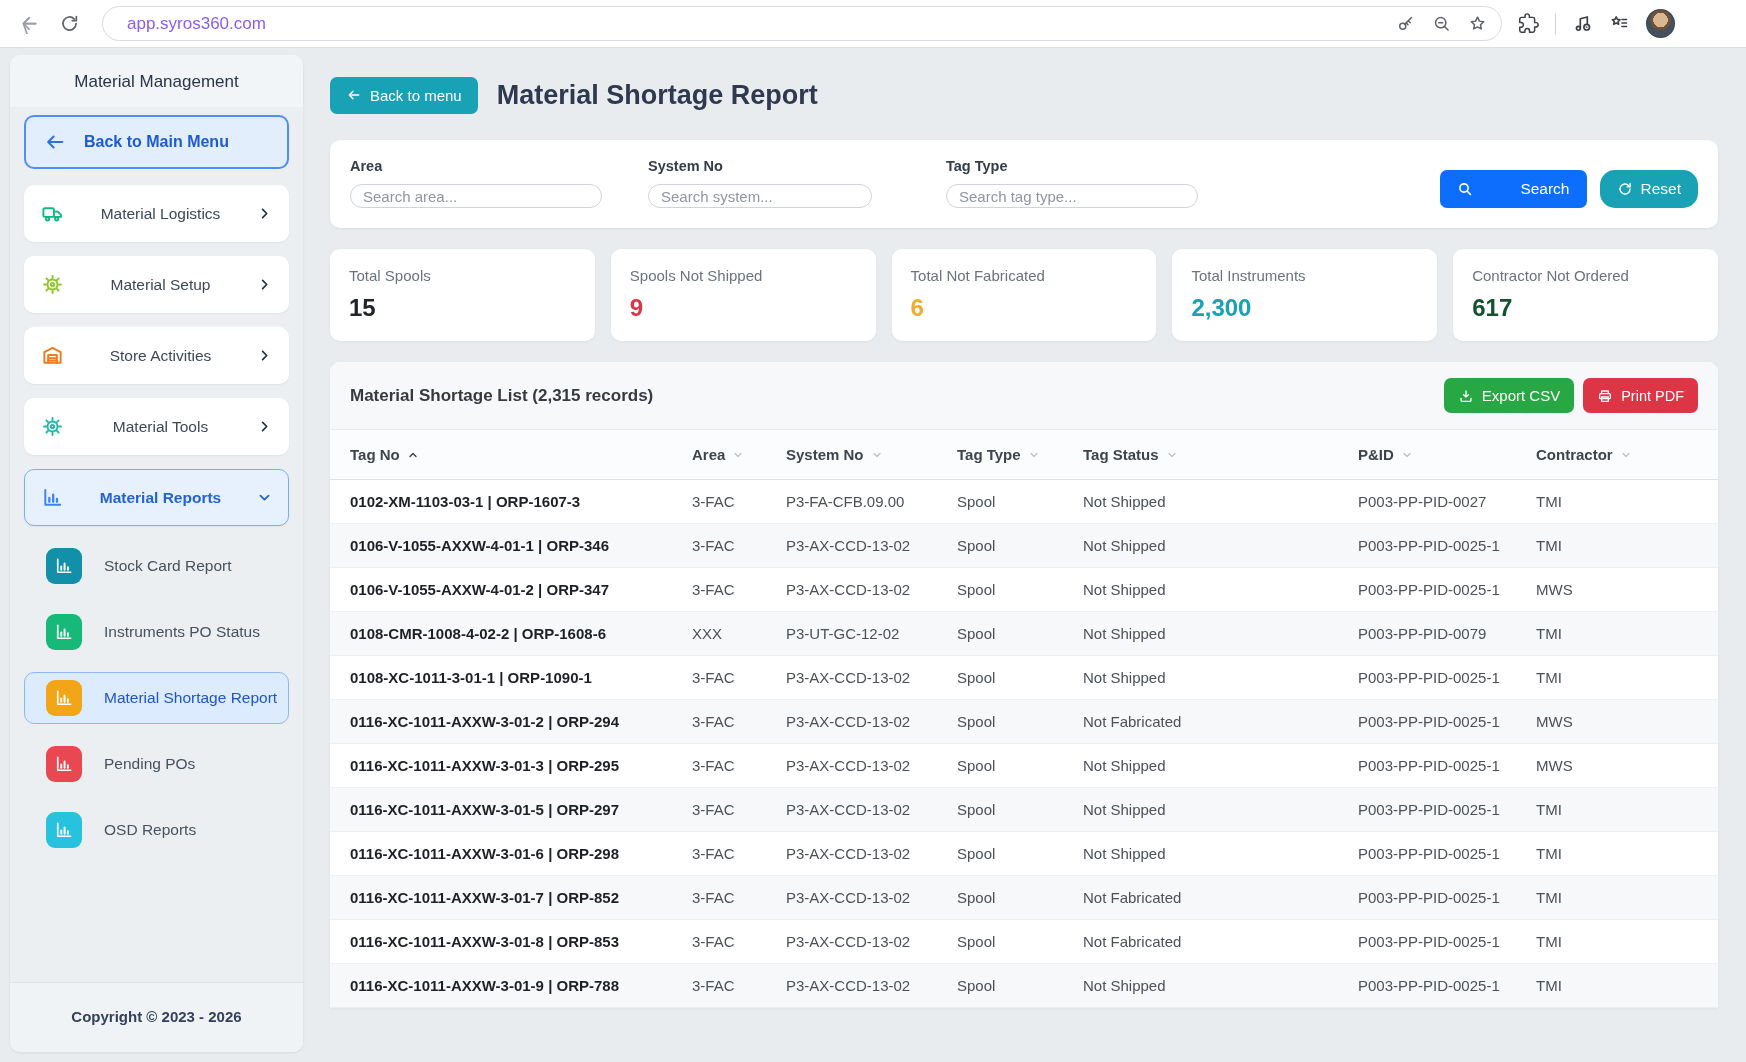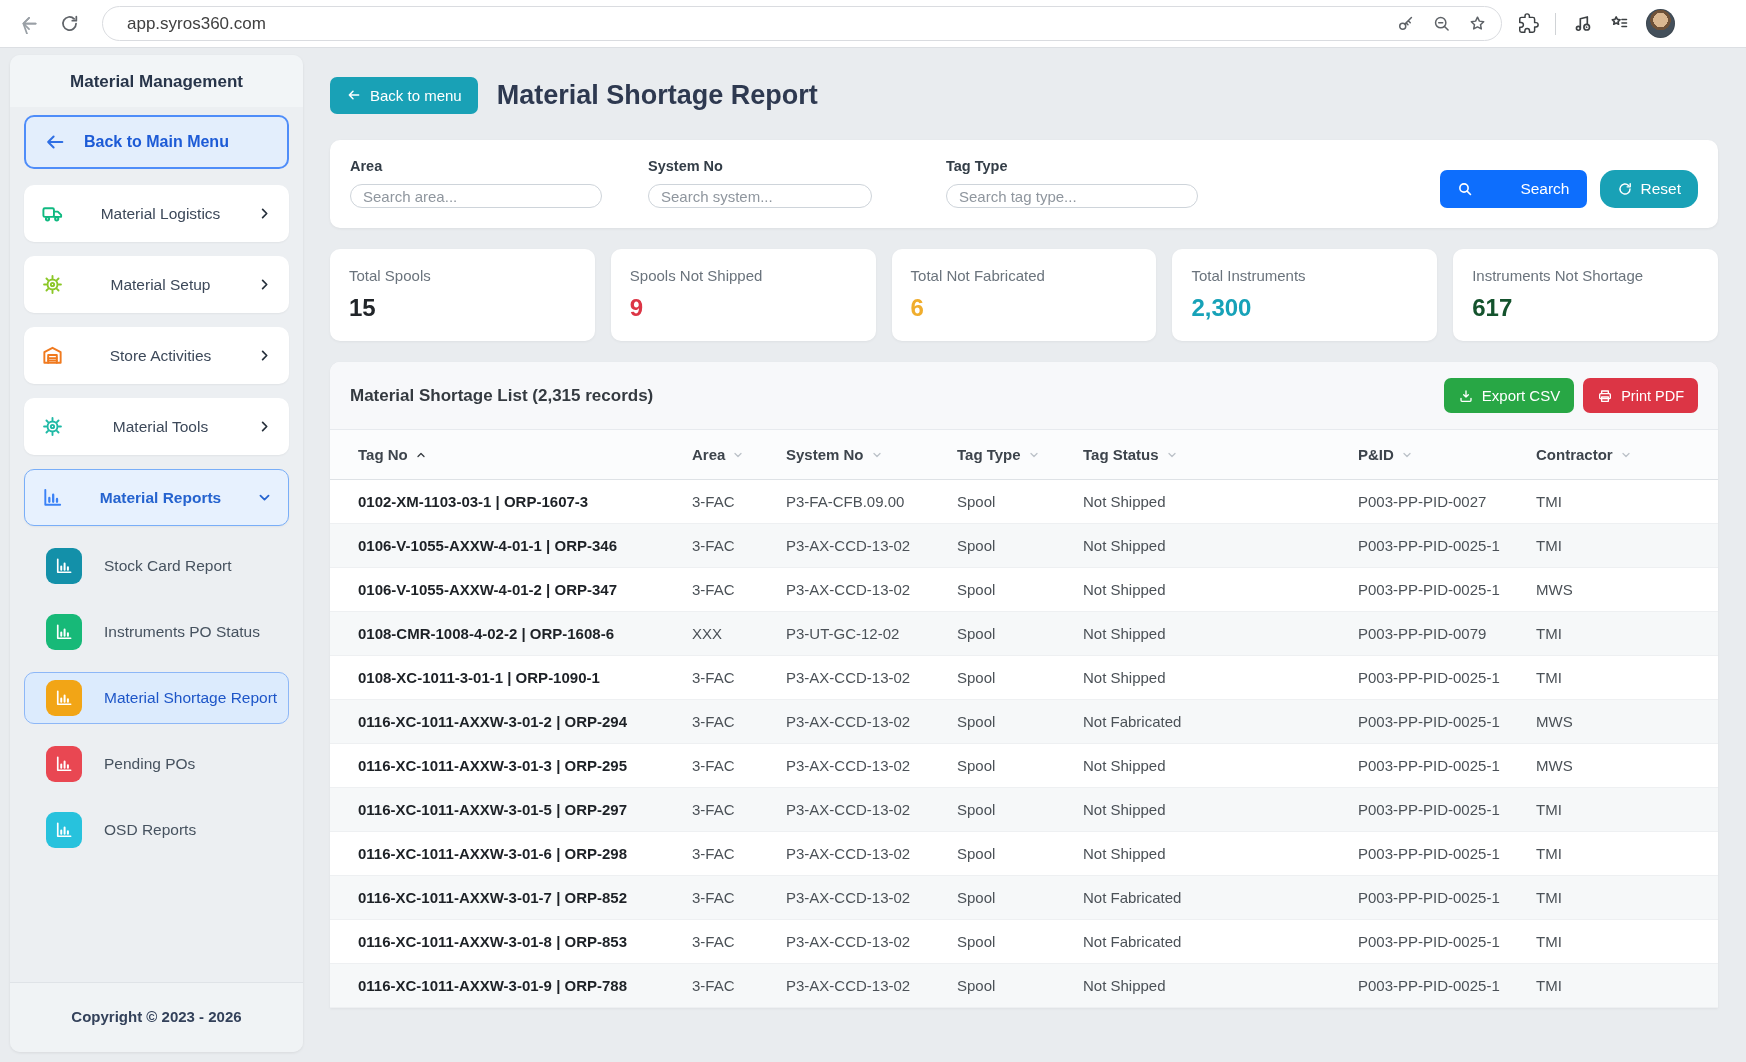--- a/index.html
+++ b/index.html
@@ -7,36 +7,36 @@
   body { font-family:"Liberation Sans", sans-serif; background:#e9ecef; color:#212529; }
   svg { display:block; }
 
   
   .chrome { height:48px; background:#fff; border-bottom:1px solid #dcdfe3; display:flex; align-items:center; padding:0 12px; }
   .nav-btn { width:34px; height:34px; display:flex; align-items:center; justify-content:center; border-radius:50%; cursor:pointer; }
   .nav-btn svg { width:21px; height:21px; }
   .back-btn { color:#9aa0a6; }
   .reload-btn { color:#5f6368; margin-left:6px; }
   .url-bar { width:1400px; height:35px; margin-left:16px; border:1px solid #dadce0; border-radius:20px; display:flex; align-items:center; padding:0 14px 0 24px; background:#fff; }
-  .url-text { font-size:17px; color:#404040; flex:1; }
+  .url-text { font-size:17px; color:#8b5cf6; flex:1; }
   .url-icons { display:flex; align-items:center; gap:17px; color:#5f6368; }
   .url-icons svg { width:19px; height:19px; cursor:pointer; }
   .chrome-right { display:flex; align-items:center; gap:16px; margin-left:16px; color:#3c4043; }
   .chrome-right svg { width:21px; height:21px; cursor:pointer; }
   .chrome-sep { width:1px; height:22px; background:#d0d3d6; }
   .avatar { width:29px; height:29px; border-radius:50%; cursor:pointer;
             background: radial-gradient(circle at 50% 38%, #d9b791 0 31%, #6e5138 32% 44%, #44505b 45% 100%);
             box-shadow: inset 0 0 0 1px rgba(0,0,0,.12); }
 
   
   .app { display:flex; height:1014px; }
 
   
   .sidebar { width:293px; margin:7px 0 10px 10px; background:#eceff2; border-radius:10px; display:flex; flex-direction:column; overflow:hidden; box-shadow:0 1px 3px rgba(0,0,0,.08); }
-  .sidebar-title { text-align:center; font-weight:bold; font-size:17px; color:#28354a; padding:17px 0 15px; background:#f2f5f7; }
+  .sidebar-title { text-align:center; font-weight:normal; font-size:17px; color:#28354a; padding:17px 0 15px; background:#f2f5f7; }
   .back-main { margin:8px 14px 16px; background:#e3eefc; border:2px solid #4f8df9; border-radius:10px; padding:14px 18px; display:flex; align-items:center; gap:18px; color:#1d5bd6; font-weight:bold; font-size:16px; cursor:pointer; }
   .back-main svg { width:22px; height:22px; color:#2f6fe4; }
   .menu { flex:1; padding:0 14px; display:flex; flex-direction:column; gap:14px; }
   .menu-item { background:#fff; border:1.5px solid transparent; border-radius:10px; padding:0 16px; height:57px; flex:none; display:flex; align-items:center; gap:16px; box-shadow:0 1px 2px rgba(0,0,0,.05); cursor:pointer; }
   .mi-icon svg { width:23px; height:23px; }
   .mi-label { font-size:15.5px; color:#3c4859; flex:1;text-align:center; }
   .mi-chevron { color:#26303c; }
   .mi-chevron svg { width:15px; height:15px; }
   .menu-item.open { background:#e7f1fe; border-color:#79aef8; }
   .menu-item.open .mi-label { color:#2563cf; font-weight:bold; }
@@ -81,21 +81,21 @@
   .btn-export { background:#28a745; padding:9px 14px; font-size:15px; }
   .btn-print  { background:#dc3545; padding:9px 14px; font-size:14.5px; }
 
   table { width:100%; border-collapse:collapse; font-size:15px; table-layout:fixed; }
   thead th { text-align:left; padding:16px 10px; color:#3d444c; font-weight:bold; font-size:15px; background:#fbfcfd; border-bottom:1px solid #dee2e6; cursor:pointer; }
   th .th-inner { display:flex; align-items:center; gap:7px; }
   th .caret { color:#bcc2c9; } th .caret svg { width:12px; height:12px; }
   th.sorted .caret { color:#343a40; }
   tbody td { padding:13px 10px; border-bottom:1px solid #eef0f2; color:#4b5157; white-space:nowrap; overflow:hidden; }
   tbody td:first-child { color:#1d2126; font-weight:bold; }
-  th:first-child, td:first-child { padding-left:28px; }
+  th:first-child, td:first-child { padding-left:20px; }
   tbody tr:nth-child(even) { background:#f6f8f9; }
 </style>
 </head>
 <body>
 
 <div class="chrome">
   <div class="nav-btn back-btn">
       <svg viewBox="0 0 24 24" fill="none" stroke="currentColor" stroke-width="2" stroke-linecap="round" stroke-linejoin="round">
         <path d="M19 12H5M11.5 5.5L5 12l6.5 18.5"></path>
         <path d="M19 12H5M11.5 5.5L5 12l6.5 6.5"></path>
@@ -353,21 +353,21 @@
   </div>
         <div class="stat-card">
     <div class="stat-label">Total Not Fabricated</div>
     <div class="stat-value" style="color: rgb(240, 173, 45);">6</div>
   </div>
         <div class="stat-card">
     <div class="stat-label">Total Instruments</div>
     <div class="stat-value" style="color: rgb(23, 162, 184);">2,300</div>
   </div>
         <div class="stat-card">
-    <div class="stat-label">Instruments Not Shortage</div>
+    <div class="stat-label">Contractor Not Ordered</div>
     <div class="stat-value" style="color: #14532d;">617</div>
   </div>
       </div>
 
     <div class="table-card">
       <div class="table-top">
         <div class="table-title">Material Shortage List (2,315 records)</div>
         <div class="table-actions">
           <button class="btn btn-export">
             <span>

